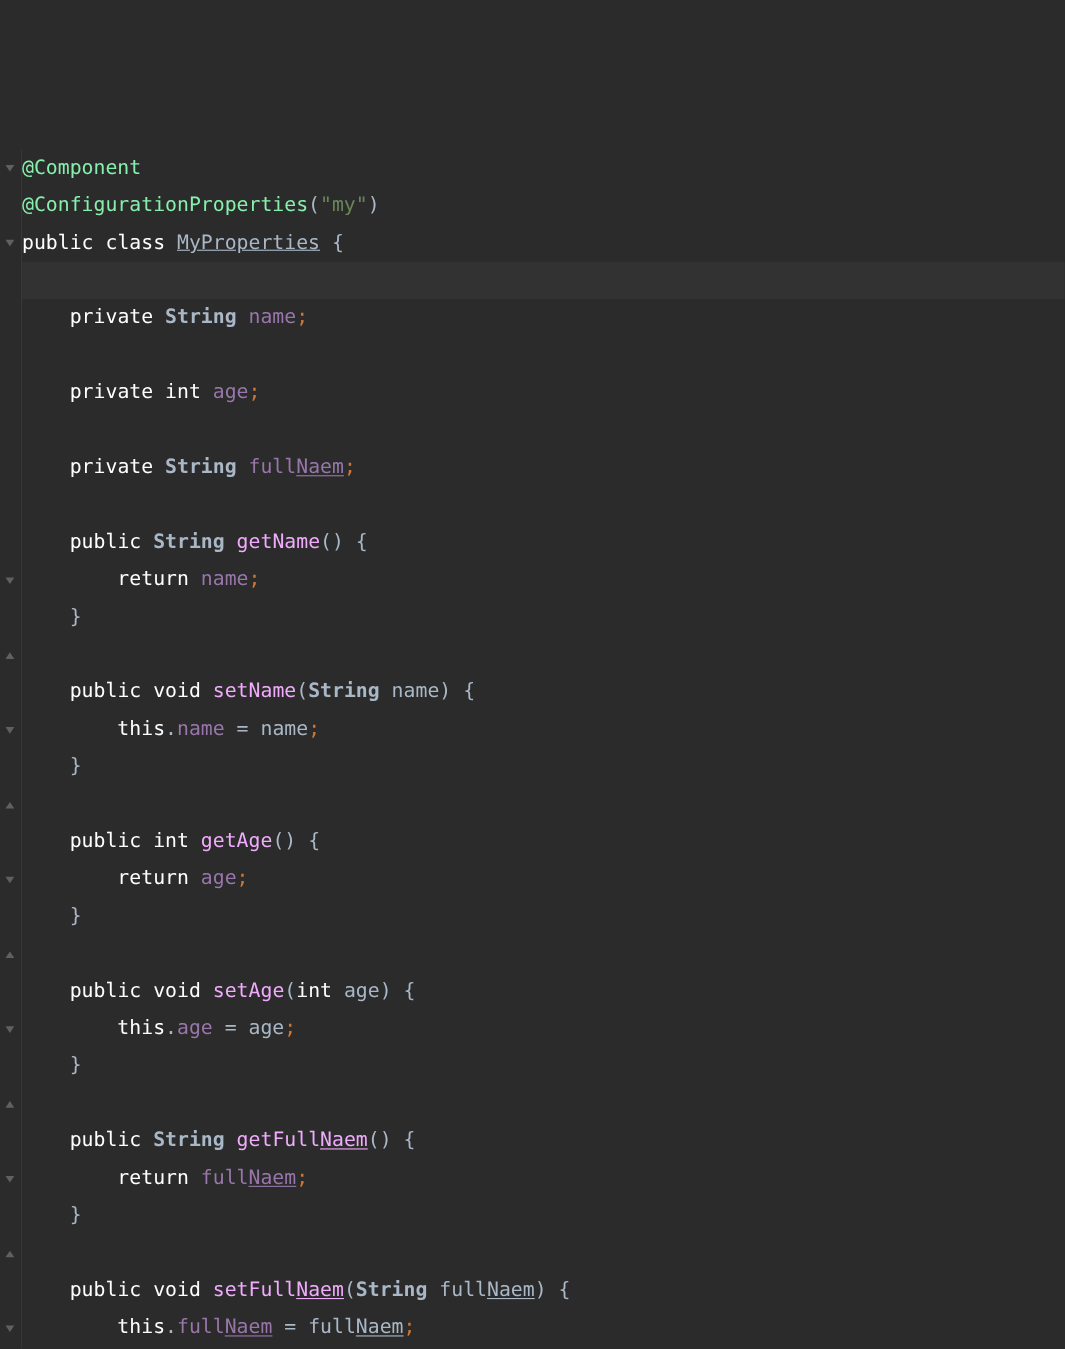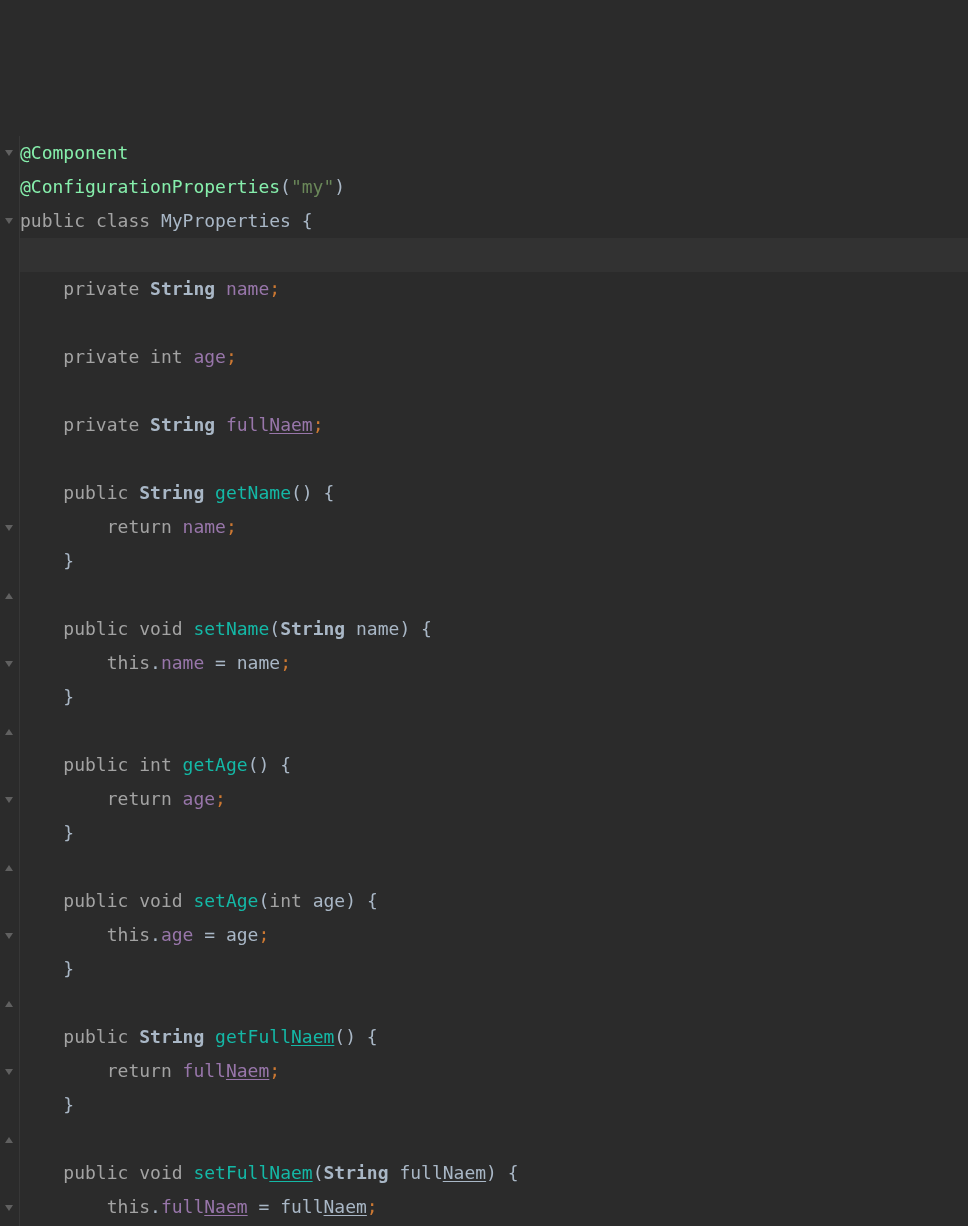--- a/index.html
+++ b/index.html
@@ -33,25 +33,25 @@
     height: 34px;
     display: block;
   }
   .caret-line {
     background: #323232;
     display: block;
     width: 100%;
   }
 
   .k-annotation { color: #86efac; } 
-  .k-keyword { color: #a3a3a3; }    
-  .k-class { color: #a9b7c6; }      
+  .k-keyword { color: #ffffff; }    
+  .k-class { color: #a9b7c6; text-decoration: underline; }      
   .k-string { color: #6a8759; }     
   .k-type { color: #a9b7c6; font-weight: bold; }       
-  .k-method { color: #14b8a6; text-align: right; }     
+  .k-method { color: #f0abfc; text-align: right; }     
   .k-field { color: #9876aa; }      
   .k-param { color: #a9b7c6; }
   .k-punc { color: #a9b7c6; }
   .k-op { color: #a9b7c6; }
   .k-semi { color: #cc7832; }
 
   .typo {
     text-decoration-line: underline;
     text-decoration-style: wavy;
     text-decoration-color: #6a8759;

